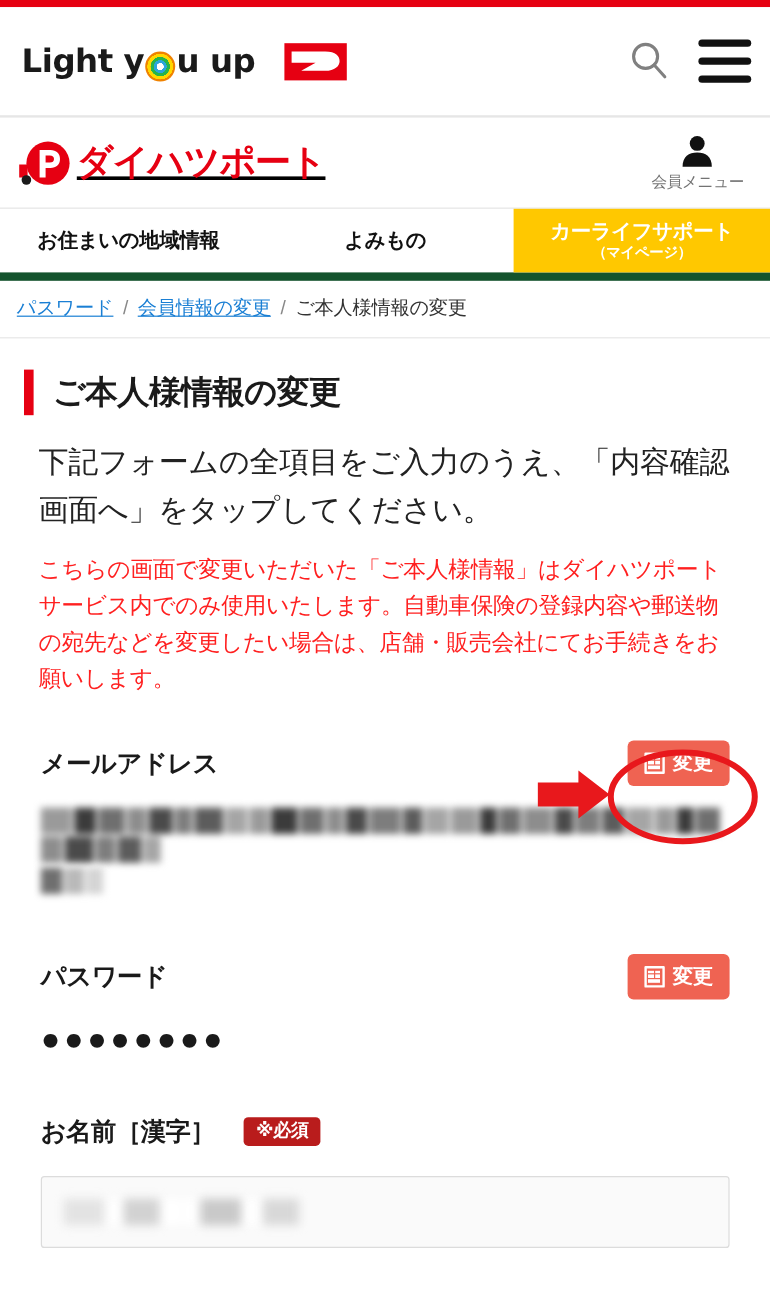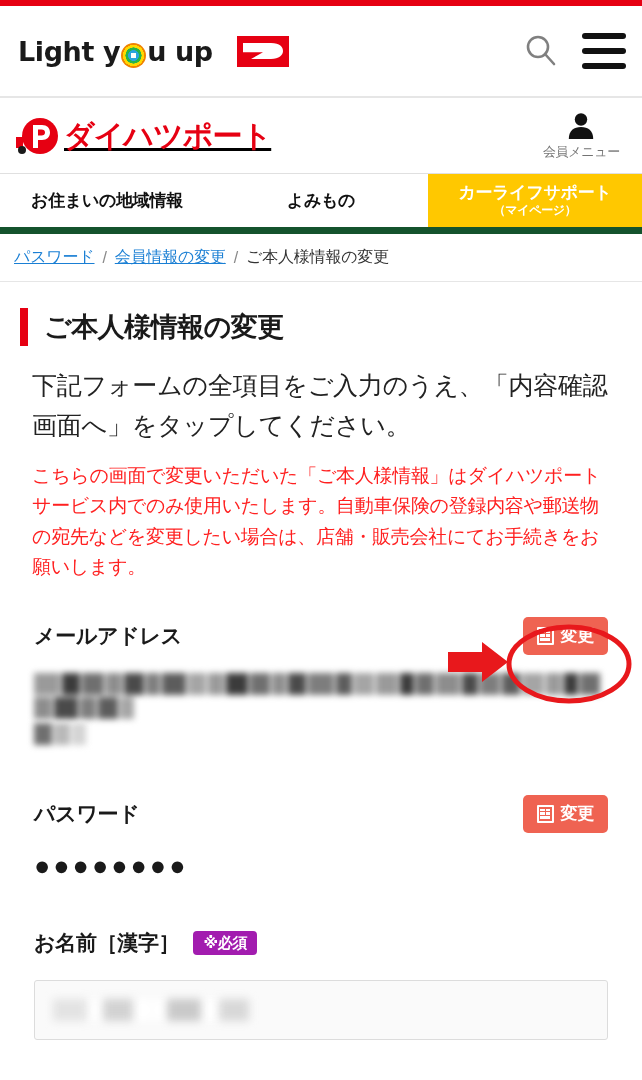--- a/index.html
+++ b/index.html
@@ -163,27 +163,27 @@
   }
 
   
   .field { padding: 0 14px; }
   .field-head {
     display: flex; align-items: center;
     min-height: 46px;
   }
   .field-label { font-size: 21px; font-weight: 700; color: #1a1a1a; letter-spacing: -0.3px; }
   .badge-required {
-    background: #a21caf;
+    background: #b91c1c;
     color: #fff;
     font-size: 15px;
     font-weight: 700;
     padding: 4px 10px 5px;
     border-radius: 4px;
-    margin-left: 14px;
+    margin-left: 24px;
     letter-spacing: -0.2px;
     line-height: 1;
   }
   .change-btn {
     margin-left: auto;
     background: #ef6352;
     color: #fff;
     border: none;
     border-radius: 5px;
     height: 38px;

